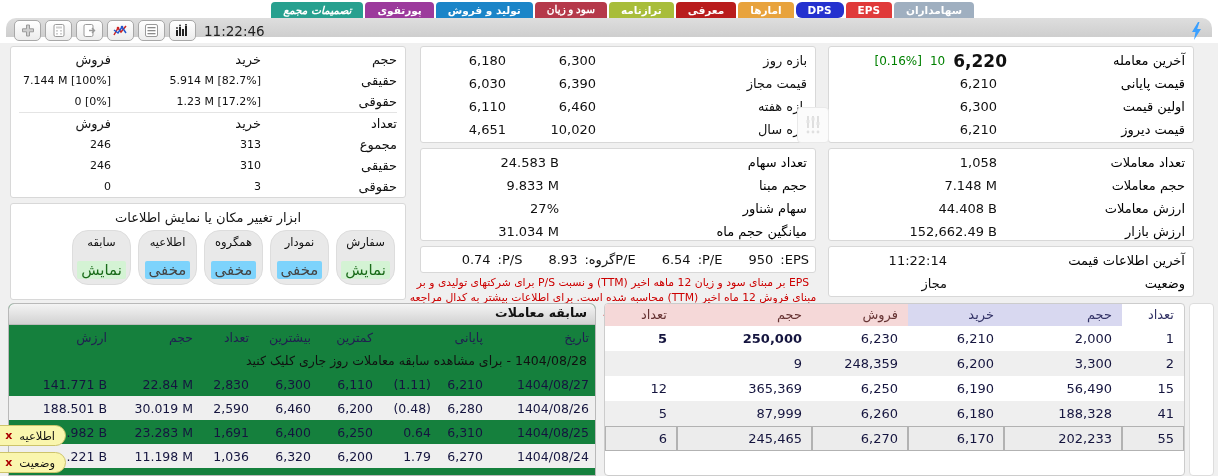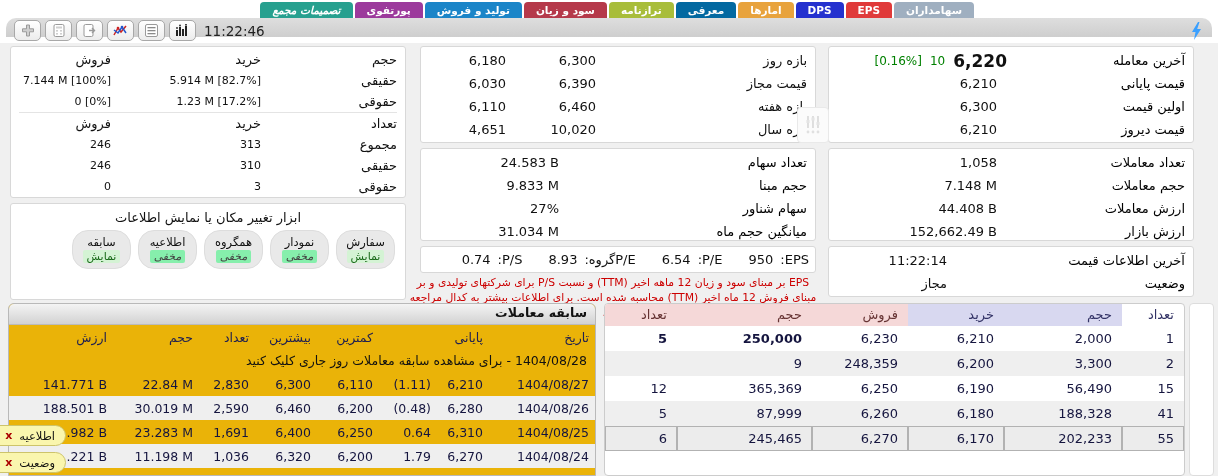--- a/index.html
+++ b/index.html
@@ -47,26 +47,26 @@
   .eps-row{display:flex;direction:rtl;align-items:center;gap:26px;height:100%;padding:0 6px;}
   .pair{display:flex;direction:rtl;gap:7px;align-items:center;}
   .pair .pv{direction:ltr;}
   .rnote{position:absolute;left:408px;top:232px;width:410px;color:#cc0000;font-size:10.8px;
          text-align:center;direction:rtl;line-height:1.4;}
 
   .tools-title{text-align:center;font-size:13px;margin:4px 0 5px;direction:rtl;}
   .tool-btns{display:flex;direction:rtl;gap:7px;padding-right:2px;}
   .tool-btn{width:57px;background:#e9e9e9;border:1px solid #dddddd;border-radius:16px;text-align:center;
             font-size:11.5px;padding:4px 0 5px;cursor:pointer;}
-  .tool-state{display:inline-block;margin-top:0;padding:0 4px;border-radius:2px;font-size:11px;}
+  .tool-state{display:inline-block;margin-top:12px;padding:0 4px;border-radius:2px;font-size:15px;}
   .on{background:#d4f3d4;color:#1a6b1a;}
-  .off{background:#86efac;color:#444;font-style:italic;}
+  .off{background:#7dd3fc;color:#444;}
 
   
-  .hist{position:absolute;left:8px;top:260px;width:588px;height:173px;background:#eab308;
+  .hist{position:absolute;left:8px;top:260px;width:588px;height:173px;background:#15803d;
         border:1px solid #b9b9b9;border-radius:6px 6px 0 0;overflow:hidden;box-sizing:border-box;}
   .hist-title{height:19px;background:linear-gradient(#f4f4f4,#d2d2d2);border-bottom:1px solid #bbb;
               font-weight:bold;font-size:12.5px;text-align:right;padding:1px 8px 0;direction:rtl;}
   .hist-head,.hist-row{display:grid;direction:rtl;grid-template-columns:1fr 52px 58px 62px 62px 56px 86px 104px;
               align-items:center;font-size:12.5px;}
   .hist-head{height:24px;color:#202050;}
   .hist-head .c{text-align:right;padding:0 6px;}
   .hist-note{height:23px;line-height:23px;direction:rtl;text-align:right;padding:0 8px;font-size:12.5px;cursor:pointer;}
   .hist-row{height:24px;cursor:pointer;}
   .hist-row .c{direction:ltr;text-align:right;padding:0 6px;color:#15153f;}
@@ -104,29 +104,29 @@
 <body>
 
 <div class="page">
 
   <div class="tabbar">
 
       <div class="tab" style="background-color: rgb(159, 175, 192);">سهامداران</div>
 
       <div class="tab" style="background-color: rgb(224, 58, 58);">EPS</div>
 
-      <div class="tab" style="background-color: rgb(36, 49, 207);">DPS</div>
+      <div class="tab" style="background-color: rgb(36, 49, 207); border-radius: 6px;">DPS</div>
 
       <div class="tab" style="background-color: rgb(232, 163, 61);">امارها</div>
 
-      <div class="tab" style="background-color: #0369a1;">معرفی</div>
+      <div class="tab" style="background-color: #b91c1c;">معرفی</div>
 
       <div class="tab" style="background-color: rgb(168, 189, 58);">ترازنامه</div>
 
-      <div class="tab" style="background-color: rgb(181, 57, 74);">سود و زیان</div>
+      <div class="tab" style="background-color: rgb(181, 57, 74); font-family: Liberation Serif, serif;">سود و زیان</div>
 
       <div class="tab" style="background-color: rgb(27, 133, 200);">تولید و فروش</div>
 
       <div class="tab" style="background-color: rgb(156, 58, 156);">پورتفوی</div>
 
       <div class="tab" style="background-color: rgb(39, 160, 143); font-style: italic;">تصمیمات مجمع</div>
     </div>
 
   <div class="titlebar">
     <div class="tb-left">

